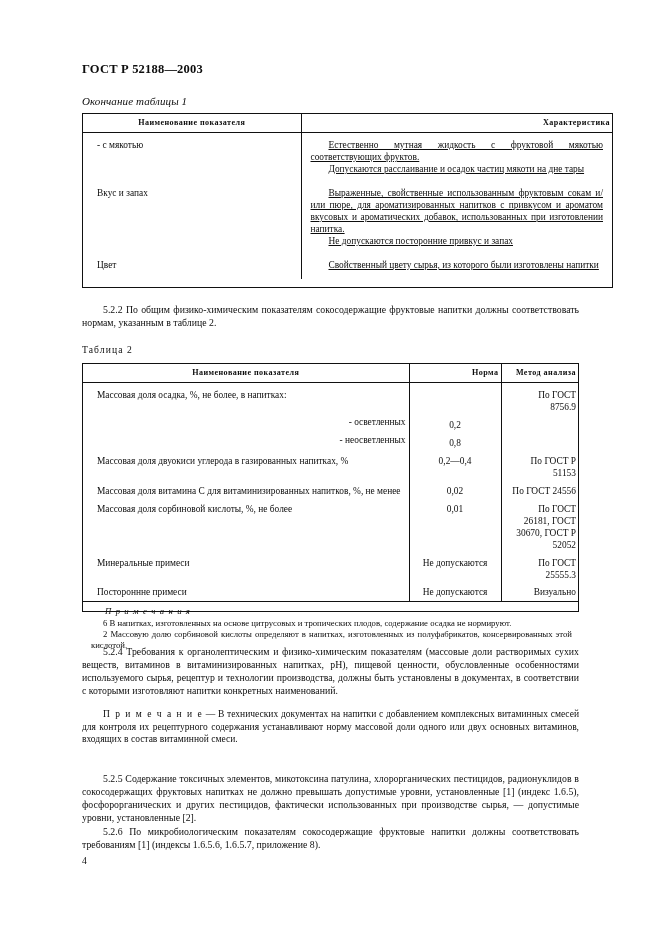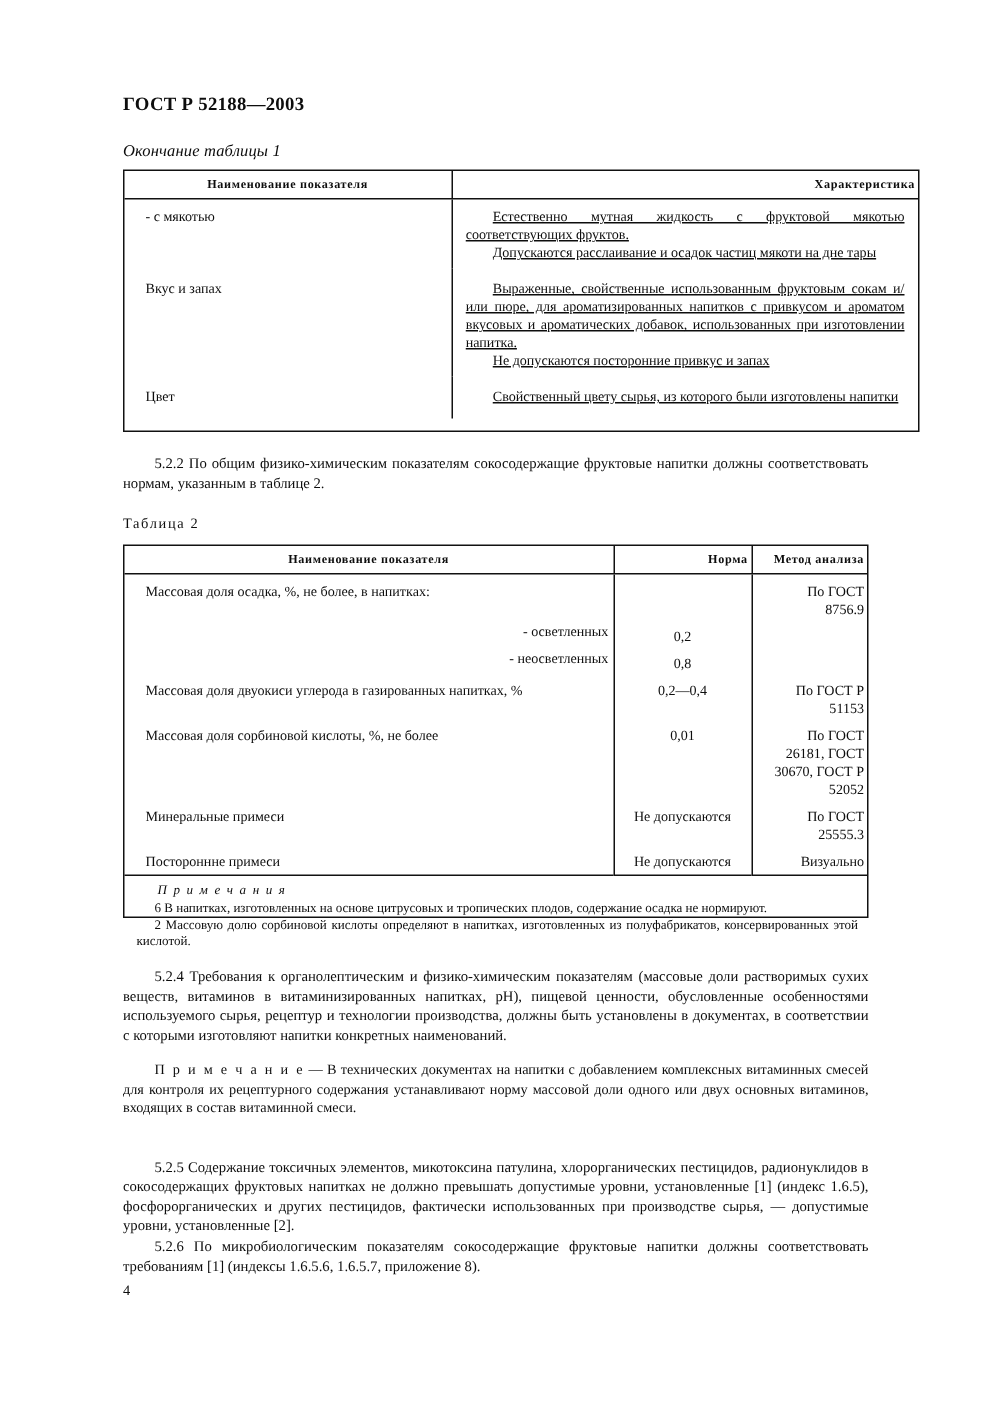--- a/index.html
+++ b/index.html
@@ -265,20 +265,27 @@
           <td class="sub">-  неосветленных</td>
           <td class="norm vline">0,8</td>
           <td class="meth vline"></td>
         </tr>
         <tr>
           <td class="nm">Массовая доля двуокиси углерода в газированных напитках, %</td>
           <td class="norm vline">0,2—0,4</td>
           <td class="meth vline">По ГОСТ Р 51153</td>
         </tr>
         <tr>
+          <td class="nm">
+            <span class="outdent-wrap">Массовая доля витамина С для витаминизированных напитков, %, не менее</span>
+          </td>
+          <td class="norm vline">0,02</td>
+          <td class="meth vline">По ГОСТ 24556</td>
+        </tr>
+        <tr>
           <td class="nm">Массовая доля сорбиновой кислоты, %, не более</td>
           <td class="norm vline">0,01</td>
           <td class="meth vline">По ГОСТ 26181, ГОСТ 30670, ГОСТ Р 52052</td>
         </tr>
         <tr>
           <td class="nm">Минеральные примеси</td>
           <td class="norm vline">Не допускаются</td>
           <td class="meth vline">По ГОСТ 25555.3</td>
         </tr>
         <tr>

